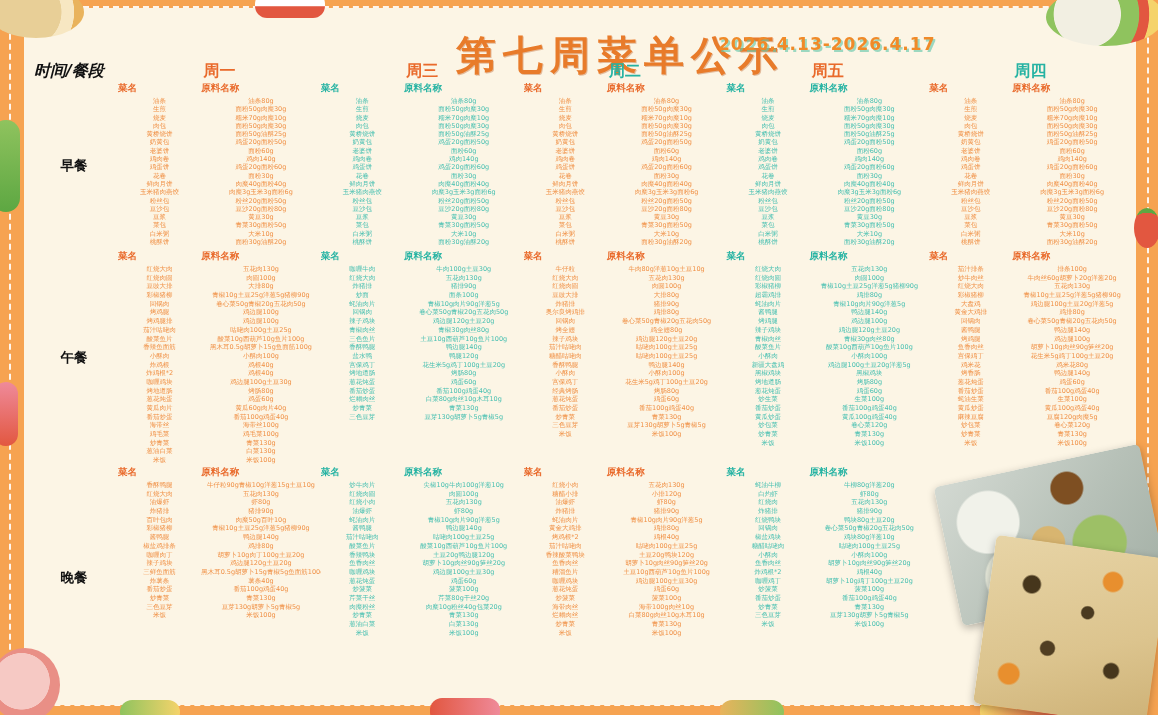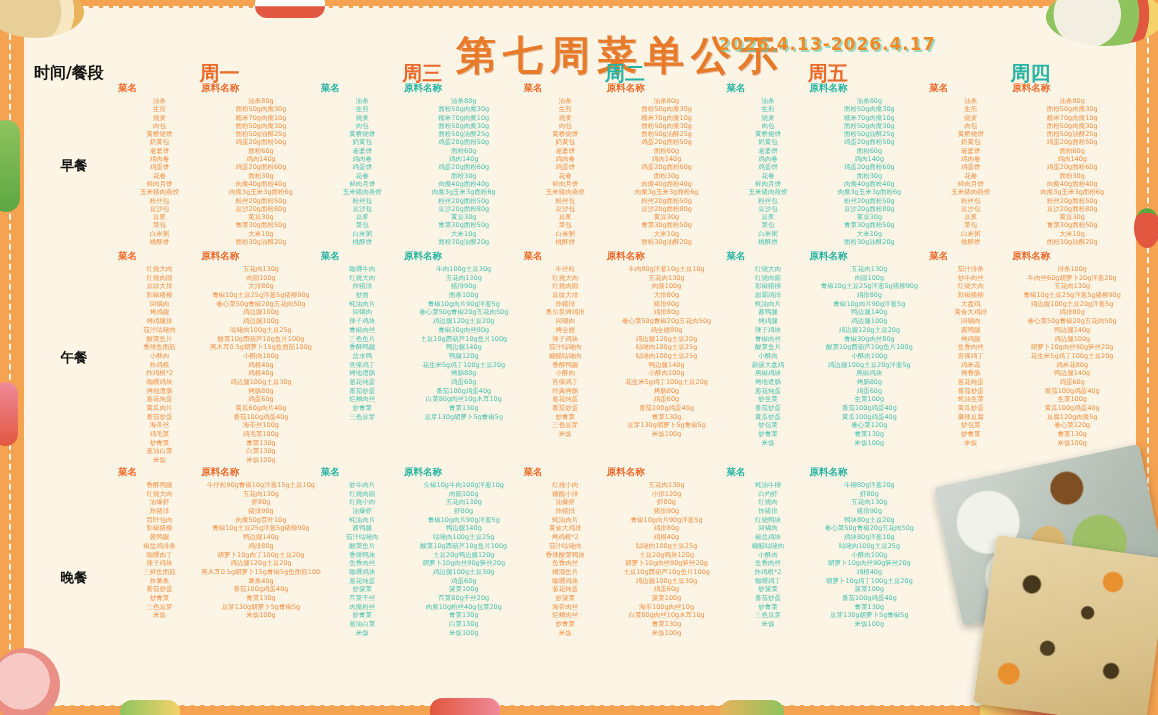--- a/index.html
+++ b/index.html
@@ -13,22 +13,22 @@
   
   .title{position:absolute;left:432px;top:20px;font-size:40px;font-weight:bold;
        letter-spacing:7px;color:var(--title,#E87B2A);font-family:Liberation Serif, serif;
        text-shadow:1px 1px 0 rgba(180,80,20,.35);}
   .date{position:absolute;left:694px;top:26px;font-size:17px;font-weight:bold;letter-spacing:1px;
        color:#F08A28;text-shadow:2px 2px 0 rgba(104,199,172,.65);}
   
   .menu-table{position:absolute;left:6px;right:4px;top:52px;}
   .header-row,.meal-row{display:grid;grid-template-columns:88px repeat(5,1fr);}
   .header-row{height:22px;align-items:center;}
-  .corner{font-size:16px;font-weight:bold;color:#111;padding-left:4px;white-space:nowrap;}
-  .day-head{text-align:center;font-size:20px;font-weight:bold;}
+  .corner{font-size:16px;font-weight:bold;color:#111;padding-left:4px;white-space:nowrap;font-style:italic;}
+  .day-head{text-align:center;font-size:16px;font-weight:bold;}
   .meal-0{height:168px;} .meal-1{height:216px;} .meal-2{height:224px;}
   .meal-label{display:flex;align-items:center;justify-content:center;
        font-size:13.5px;font-weight:bold;color:#111;}
   .day-cell{overflow:hidden;}
   .subhead{display:grid;grid-template-columns:41% 59%;height:15px;}
   .subhead b{text-align:left;font-size:9.5px;font-weight:bold;white-space:nowrap;}
   .pair{display:grid;grid-template-columns:41% 59%;}
   .meal-0 .pair{height:8.3px;} .meal-1 .pair{height:8.7px;} .meal-2 .pair{height:8.7px;}
   .pair span{text-align:center;font-size:6.5px;line-height:1.28;white-space:nowrap;overflow:visible;}
   .c-orange{color:var(--o,#F09045);} .c-orange .subhead b{color:var(--oh,#E96A2B);}

